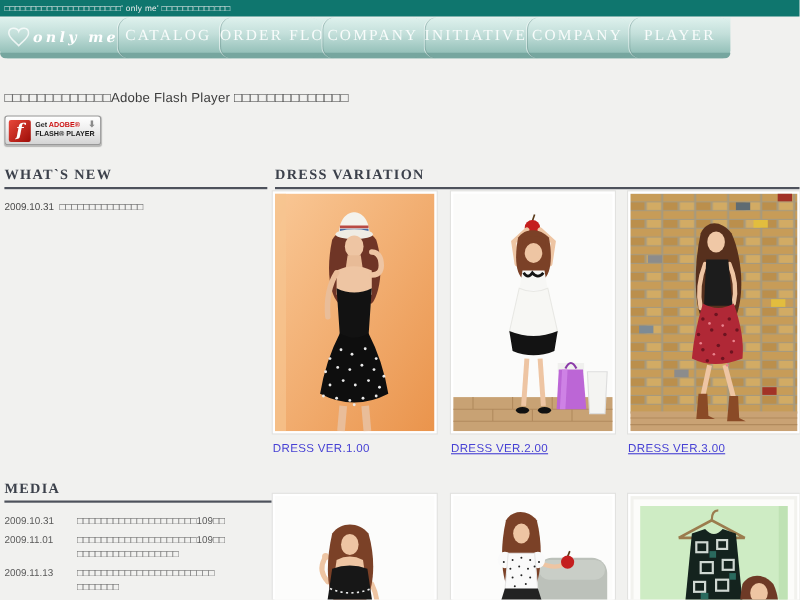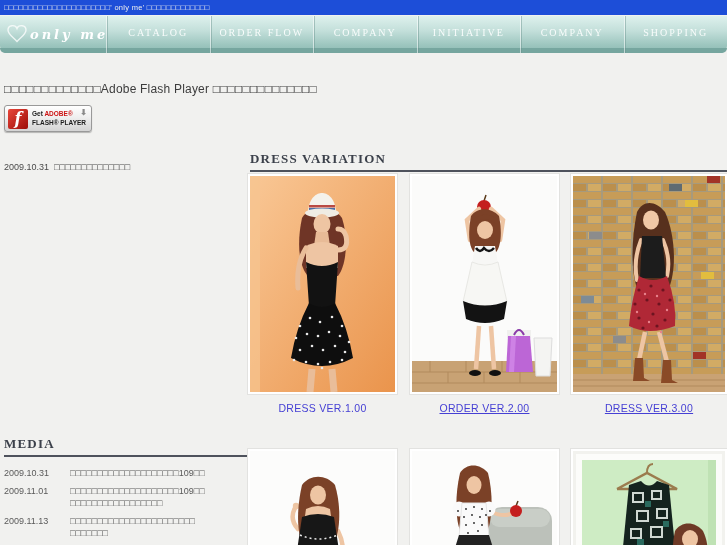--- a/index.html
+++ b/index.html
@@ -2,50 +2,50 @@
 <html><head>
 <meta charset="utf-8">
 <style>
   html,body{margin:0;padding:0;}
   body{
     width:727px;height:545px;position:relative;overflow:hidden;
     background:#f1f1ef;font-family:"Liberation Sans",sans-serif;
   }
   
   .topbar{
-    position:absolute;top:0;left:0;width:727px;height:15px;background:#1d4ed8;
+    position:absolute;top:0;left:0;width:727px;height:15px;background:#0f766e;
     color:#efefef;font-size:7.5px;line-height:15px;padding-left:4px;
     box-sizing:border-box;letter-spacing:.3px;white-space:nowrap;
   }
   
   .nav{
-    position:absolute;top:16px;left:0;width:727px;height:37px;display:flex;
+    position:absolute;top:16px;left:0;width:664px;height:37px;display:flex;
     background:linear-gradient(#def1ed 0%,#c3dfda 40%,#9dc6bf 78%,#8ab8b1 100%);
     border-radius:0 0 7px 7px;
   }
   .nav::after{
     content:"";position:absolute;left:0;right:0;bottom:0;height:5px;
     background:#76a69f;border-radius:0 0 7px 7px;
   }
   .logo{
     width:106px;display:flex;align-items:center;padding-left:7px;
     box-sizing:border-box;gap:3px;z-index:1;text-decoration:none;cursor:pointer;
   }
   .logo-heart{flex:none;opacity:.85;margin-top:2px;}
   .logo-text{
     color:#fff;font-family:"DejaVu Serif",serif;font-style:italic;
     font-weight:bold;font-size:13px;letter-spacing:3px;white-space:nowrap;
   }
   .nav-item{
     flex:1;text-align:center;line-height:33px;color:#f8fcfb;
-    font-family:"Liberation Serif",serif;font-size:10px;letter-spacing:2px;
+    font-family:"Liberation Serif",serif;font-size:14px;letter-spacing:2px;
     text-decoration:none;display:block;z-index:1;cursor:pointer;
     border-left:1px solid rgba(255,255,255,.55);
     box-shadow:inset 1px 0 0 rgba(105,145,140,.45);
-    white-space:nowrap;overflow:hidden;
+    white-space:nowrap;overflow:hidden;border-radius:11px;
   }
   
   .flash-msg{
     position:absolute;left:4px;top:82px;font-size:12px;color:#3c3c3c;
     letter-spacing:.2px;white-space:nowrap;
   }
   .flash-btn{
     position:absolute;left:4px;top:105px;width:88px;height:27px;
     background:linear-gradient(#ffffff,#efefef 45%,#d4d4d4);
     border:1px solid #999;border-radius:3px;display:flex;align-items:center;
@@ -75,21 +75,21 @@
   .media-date{width:50px;flex:none;}
   .media-text{flex:1;padding-left:16px;}
   .media-text div:empty{display:none;}
   
   .dv-header{position:absolute;left:250px;top:151px;width:477px;box-sizing:border-box;}
   .photo{position:absolute;background:#fff;padding:2px;box-shadow:0 0 0 1px #e2e2e0;cursor:pointer;}
   .photo svg{display:block;}
   #p1{left:248px;top:174px;} #p2{left:410px;top:174px;} #p3{left:571px;top:174px;}
   #p4{left:248px;top:449px;} #p5{left:410px;top:449px;} #p6{left:571px;top:449px;}
   .dv-label{
-    position:absolute;top:402px;text-align:center;font-size:10.5px;
+    position:absolute;top:402px;font-size:10.5px;
     color:#4640d4;text-decoration:none;cursor:pointer;letter-spacing:.3px;
   }
   #l1{left:248px;width:149px;}
   #l2{left:410px;width:149px;text-decoration:underline;}
   #l3{left:571px;width:156px;text-decoration:underline;}
 </style>
 </head>
 <body>
 
 <div class="topbar">□□□□□□□□□□□□□□□□□□□□□□' only me' □□□□□□□□□□□□□</div>
@@ -101,35 +101,36 @@
         <path d="M10 4.5 C8.5 0.5 1 0.5 1 6 C1 10.5 6.5 13.5 10 17.5 C13.5 13.5 19 10.5 19 6 C19 0.5 11.5 0.5 10 4.5 Z" fill="none" stroke="#ffffff" stroke-width="1.4" opacity="0.9"></path>
       </svg>
     </span>
     <span class="logo-text">only me</span>
   </a>
   <a class="nav-item">CATALOG</a>
   <a class="nav-item">ORDER FLOW</a>
   <a class="nav-item">COMPANY</a>
   <a class="nav-item">INITIATIVE</a>
   <a class="nav-item">COMPANY</a>
-  <a class="nav-item">SHOPPING</a>
+  <a class="nav-item">PLAYER</a>
 </div>
 
 <div class="flash-msg">□□□□□□□□□□□□□Adobe Flash Player □□□□□□□□□□□□□□</div>
 
 <a class="flash-btn">
   <span class="flash-f">f</span>
   <span class="flash-btn-text">
     <span>Get </span><span class="flash-brand">ADOBE®</span>
     <div>FLASH® PLAYER</div>
   </span>
   <span class="flash-arrow">⬇</span>
 </a>
 
 <div class="whats-new">
+  <h2 class="section-title">WHAT`S NEW</h2>
   <div class="wn-item">
     <span>2009.10.31</span>
     <span>□□□□□□□□□□□□□□</span>
   </div>
 </div>
 
 <div class="dv-header">
   <h2 class="section-title">DRESS VARIATION</h2>
 </div>
 
@@ -262,21 +263,21 @@
       <circle cx="64" cy="136" r="1.2"></circle>
         <circle cx="76" cy="146" r="1.2"></circle>
         <circle cx="88" cy="156" r="1.2"></circle>
     </g>
     <path d="M62 182 L70 182 L71 202 L77 205 L60 205Z" fill="#8a4a26"></path>
     <path d="M90 184 L98 184 L99 204 L105 207 L88 207Z" fill="#8a4a26"></path>
   </svg>
 </div>
 
 <a class="dv-label" id="l1">DRESS VER.1.00</a>
-<a class="dv-label" id="l2">ORDER VER.2.00</a>
+<a class="dv-label" id="l2">DRESS VER.2.00</a>
 <a class="dv-label" id="l3">DRESS VER.3.00</a>
 
 <div class="media">
   <h2 class="section-title">MEDIA</h2>
   <div class="media-item">
     <span class="media-date">2009.10.31</span>
     <span class="media-text">
       <div>□□□□□□□□□□□□□□□□□□□□109□□</div>
 
     </span>

